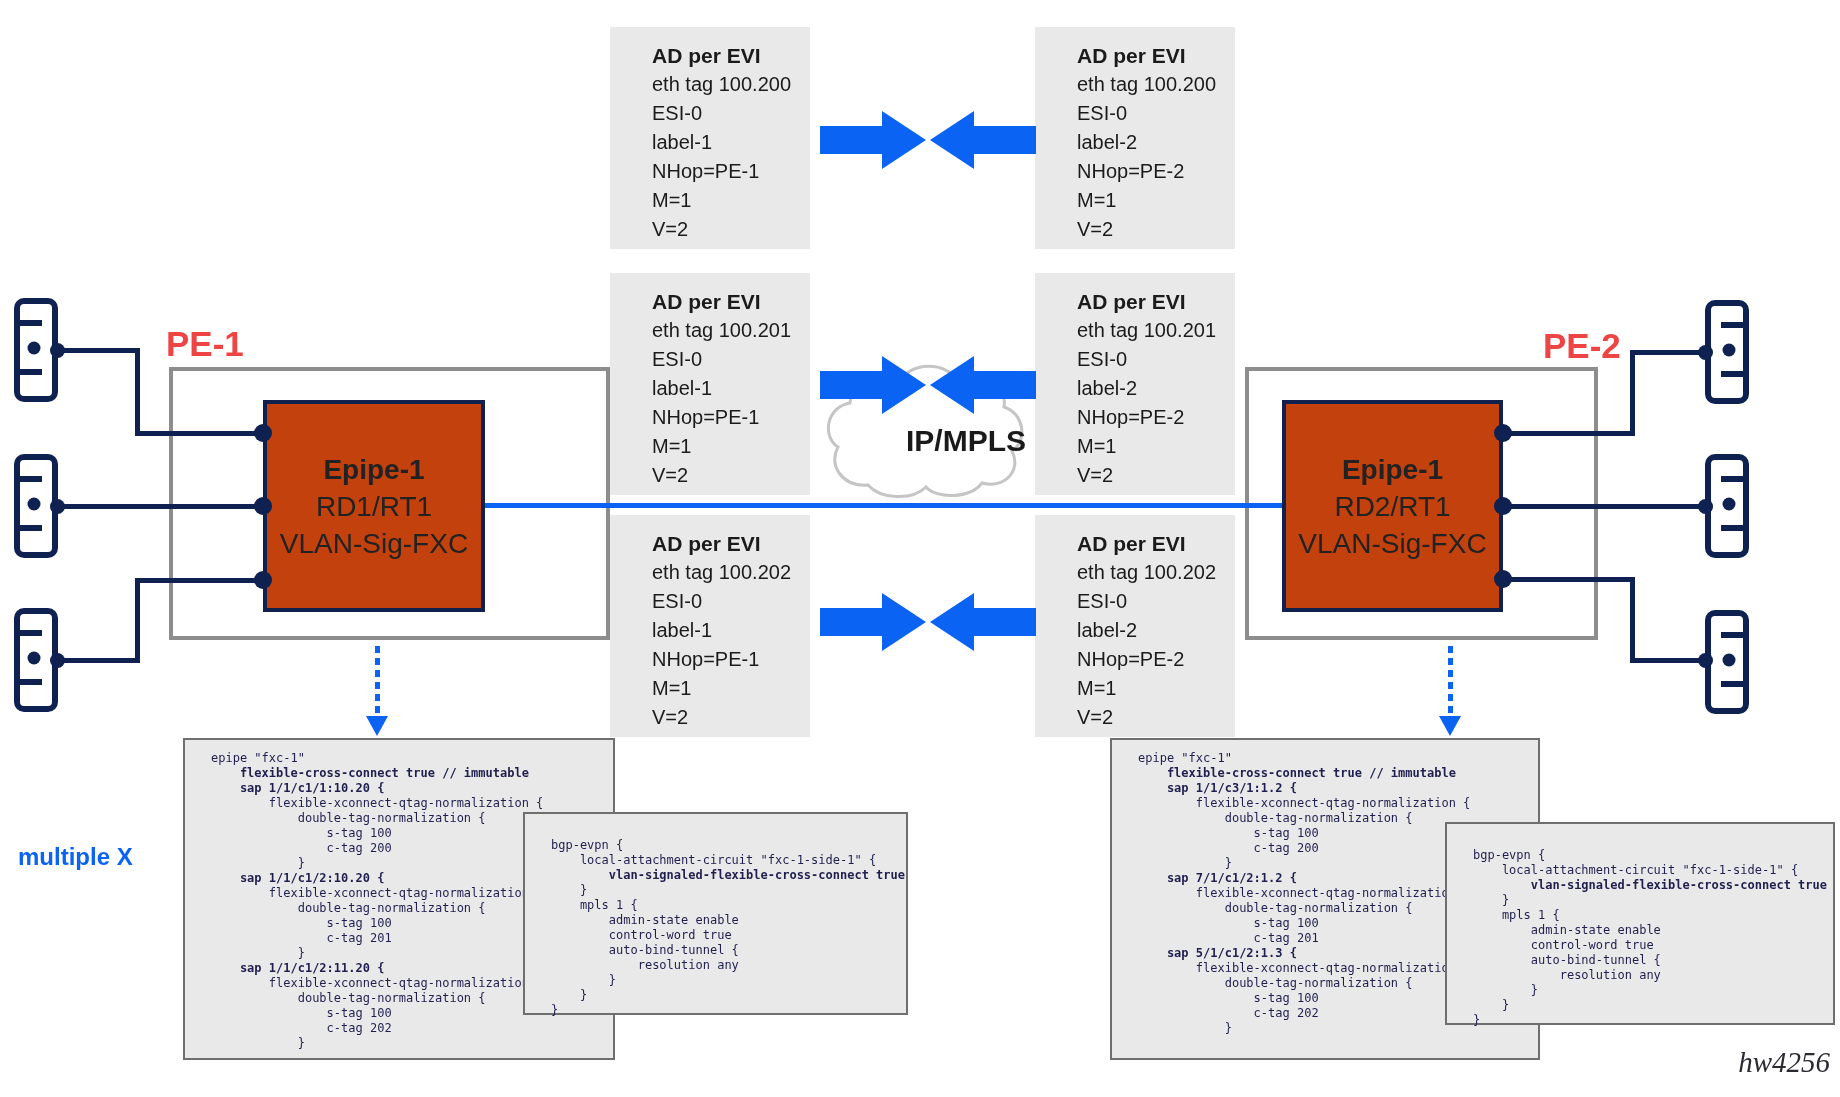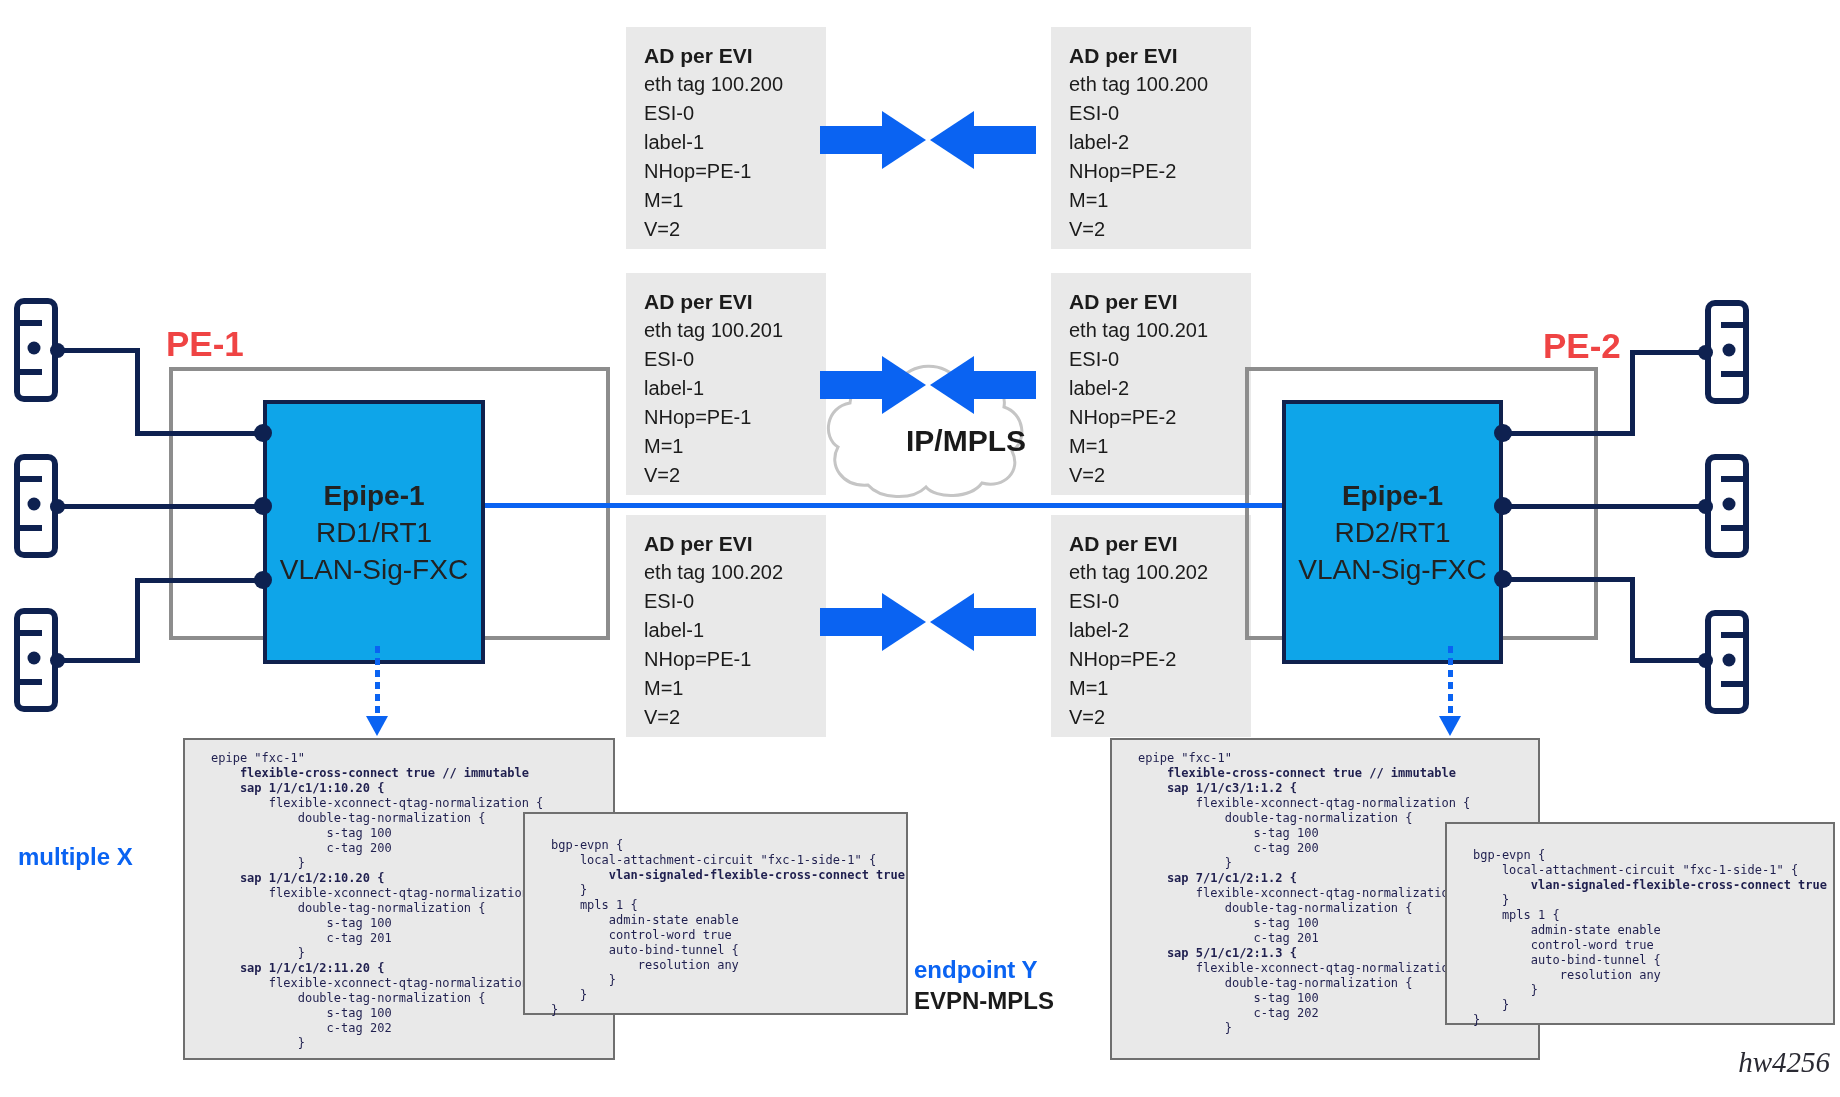--- a/index.html
+++ b/index.html
@@ -1,36 +1,36 @@
 <!DOCTYPE html>
 <html><head>
 <meta charset="utf-8">
 <style>
   html,body{margin:0;padding:0;background:#ffffff;}
   .canvas{position:relative;width:1840px;height:1097px;background:#ffffff;overflow:hidden;
           font-family:"Liberation Sans",sans-serif;}
   
   .adbox{position:absolute;width:200px;height:222px;background:#e9e9e9;z-index:2;
-         padding:14px 0 0 18px;box-sizing:border-box;color:#1b1b1b;margin-left:16px;}
+         padding:14px 0 0 42px;box-sizing:border-box;color:#1b1b1b;}
   .adbox .adtitle{font-weight:bold;font-size:21px;line-height:29px;}
   .adbox .ln{font-size:20px;line-height:29px;white-space:pre;}
   
   .arr-tail{position:absolute;width:62px;height:28px;background:#0a63f2;z-index:3;}
   .arr-head-r{position:absolute;width:0;height:0;border-top:29px solid transparent;
               border-bottom:29px solid transparent;border-left:44px solid #0a63f2;z-index:3;}
   .arr-head-l{position:absolute;width:0;height:0;border-top:29px solid transparent;
               border-bottom:29px solid transparent;border-right:44px solid #0a63f2;z-index:3;}
   
   .cloud{position:absolute;left:818px;top:345px;z-index:1;}
   .cloud-label{position:absolute;left:826px;top:424px;width:200px;text-align:right;
                font-size:30px;font-weight:bold;color:#1a1a1a;z-index:1;}
   
   .pebox{position:absolute;border:4px solid #8d8d8d;background:transparent;box-sizing:border-box;z-index:2;}
   .pelabel{position:absolute;font-size:35px;font-weight:bold;color:#ef4444;z-index:2;}
-  .epipe{position:absolute;width:222px;height:264px;background:#0ea5e9;border:4px solid #10214d;
+  .epipe{position:absolute;width:222px;height:212px;background:#c2410c;border:4px solid #10214d;
          box-sizing:border-box;display:flex;flex-direction:column;justify-content:center;
          align-items:center;z-index:3;color:#222;}
   .epipe .t1{font-weight:bold;font-size:28px;line-height:37px;}
   .epipe .t2{font-size:28px;line-height:37px;}
   
   .ce{position:absolute;width:44px;height:104px;z-index:2;}
   .wire{position:absolute;background:#0e2150;z-index:2;}
   .node{position:absolute;width:18px;height:18px;border-radius:50%;background:#0e2150;z-index:4;}
   .port{position:absolute;width:15px;height:15px;border-radius:50%;background:#0e2150;z-index:3;}
   .bluelink{position:absolute;left:485px;top:503px;width:797px;height:5px;background:#0a63f2;z-index:3;}
@@ -307,19 +307,15 @@
       <div class="ln">        auto-bind-tunnel {</div>
       <div class="ln">            resolution any</div>
       <div class="ln">        }</div>
       <div class="ln">    }</div>
       <div class="ln">}</div>
     </div>
 
   <div class="epx">
     <div class="title">multiple X</div>
   </div>
-  <div class="epy">
-    <div class="title">endpoint Y</div>
-    <div class="sub">EVPN-MPLS</div>
-  </div>
 
   <div class="watermark">hw4256</div>
 </div>
 
 </body></html>

